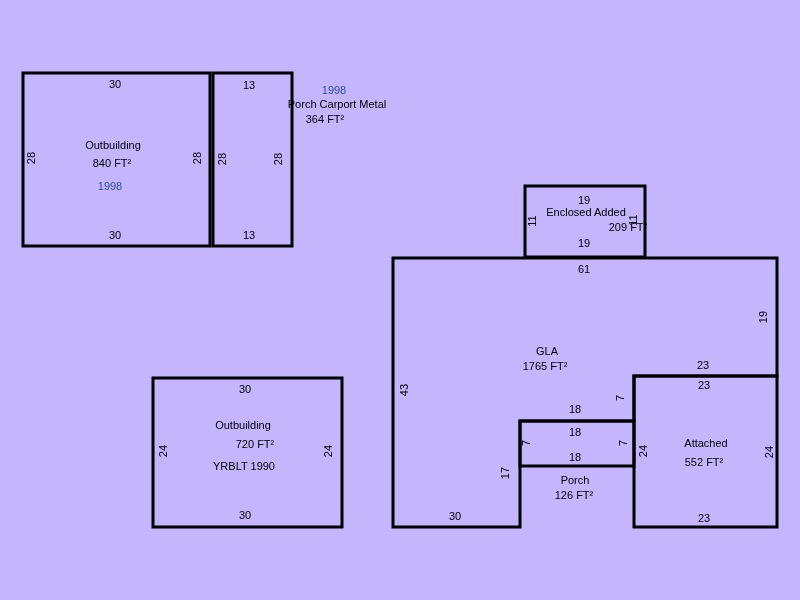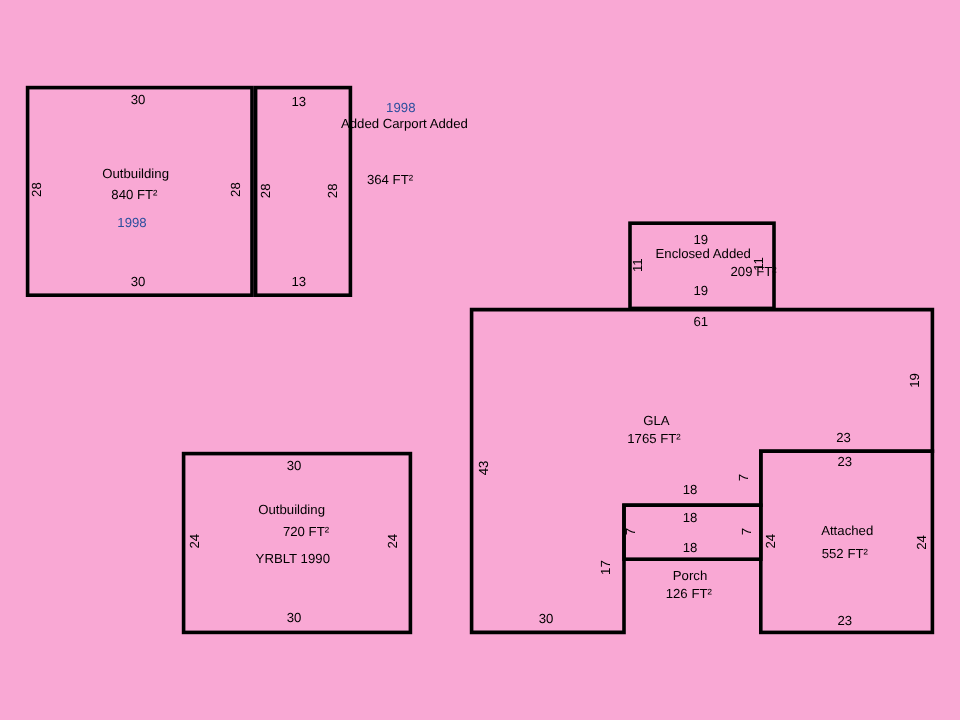--- a/index.html
+++ b/index.html
@@ -1,20 +1,20 @@
 <!DOCTYPE html>
 <html><head>
 <meta charset="utf-8">
 <style>
   html, body { margin: 0; padding: 0; background: #ffffff; }
   .sketch {
     position: relative;
     width: 800px;
     height: 600px;
-    background: #f9a8d4;
+    background: #c4b5fd;
     font-family: "Liberation Sans", sans-serif;
     overflow: hidden;
     text-align: right;
   }
   .sketch svg { position: absolute; left: 0; top: 0; }
   .lbl {
     position: absolute;
     font-size: 11px;
     line-height: 12px;
     color: #000000;
@@ -47,22 +47,22 @@
   <div class="lbl" style="left:112px; top:163px;">840 FT²</div>
   <div class="lbl year" style="left: 110px; top: 186px; color: rgb(45, 79, 158);">1998</div>
   <div class="lbl" style="left:115px; top:235px;">30</div>
 
   <div class="lbl" style="left:249px; top:85px;">13</div>
   <div class="lbl rot" style="left:222px; top:159px;">28</div>
   <div class="lbl rot" style="left:278px; top:159px;">28</div>
   <div class="lbl" style="left:249px; top:235px;">13</div>
 
   <div class="lbl year" style="left: 334px; top: 90px; color: rgb(45, 79, 158);">1998</div>
-  <div class="lbl" style="left:337px; top:104px;">Added Carport Added</div>
-  <div class="lbl" style="left:325px; top:119px;margin-top:31px;">364 FT²</div>
+  <div class="lbl" style="left:337px; top:104px;">Porch Carport Metal</div>
+  <div class="lbl" style="left:325px; top:119px;">364 FT²</div>
 
   <div class="lbl" style="left:245px; top:389px;">30</div>
   <div class="lbl rot" style="left:163px; top:451px;">24</div>
   <div class="lbl rot" style="left:328px; top:451px;">24</div>
   <div class="lbl" style="left:243px; top:425px;">Outbuilding</div>
   <div class="lbl" style="left:231px; top:444px;margin-left:24px;">720 FT²</div>
   <div class="lbl" style="left:244px; top:466px;">YRBLT 1990</div>
   <div class="lbl" style="left:245px; top:515px;">30</div>
 
   <div class="lbl" style="left:584px; top:200px;">19</div>

